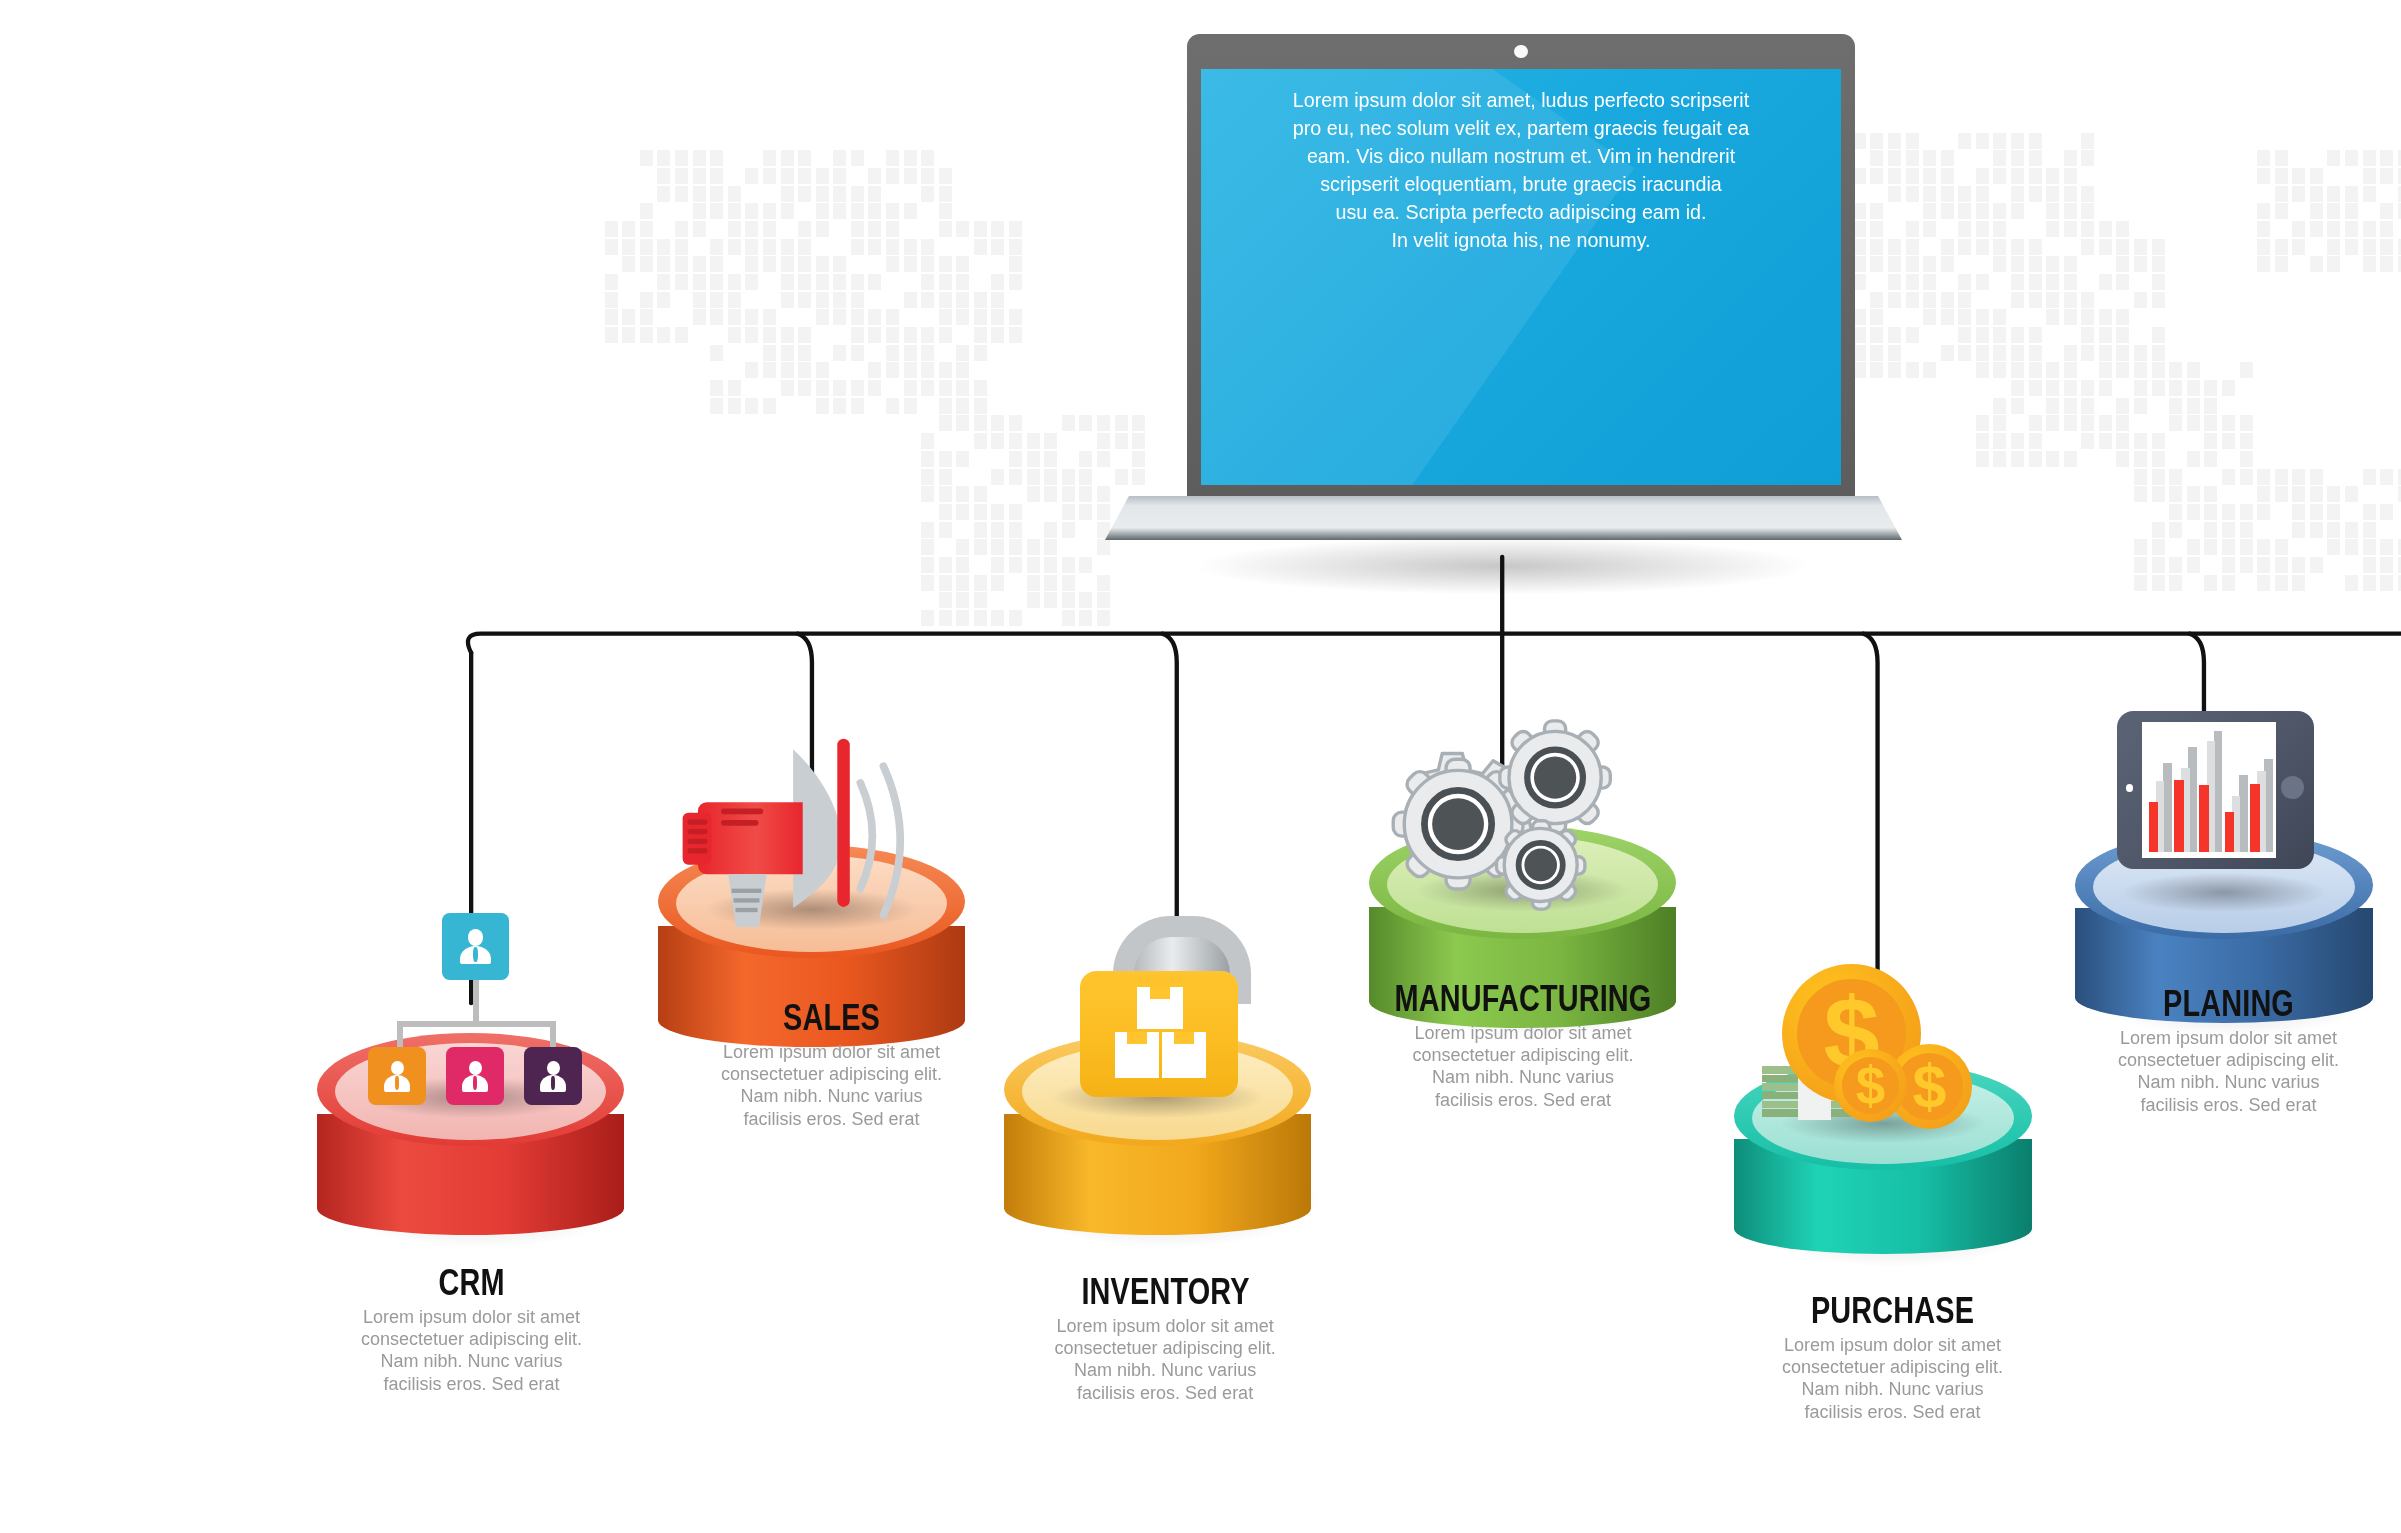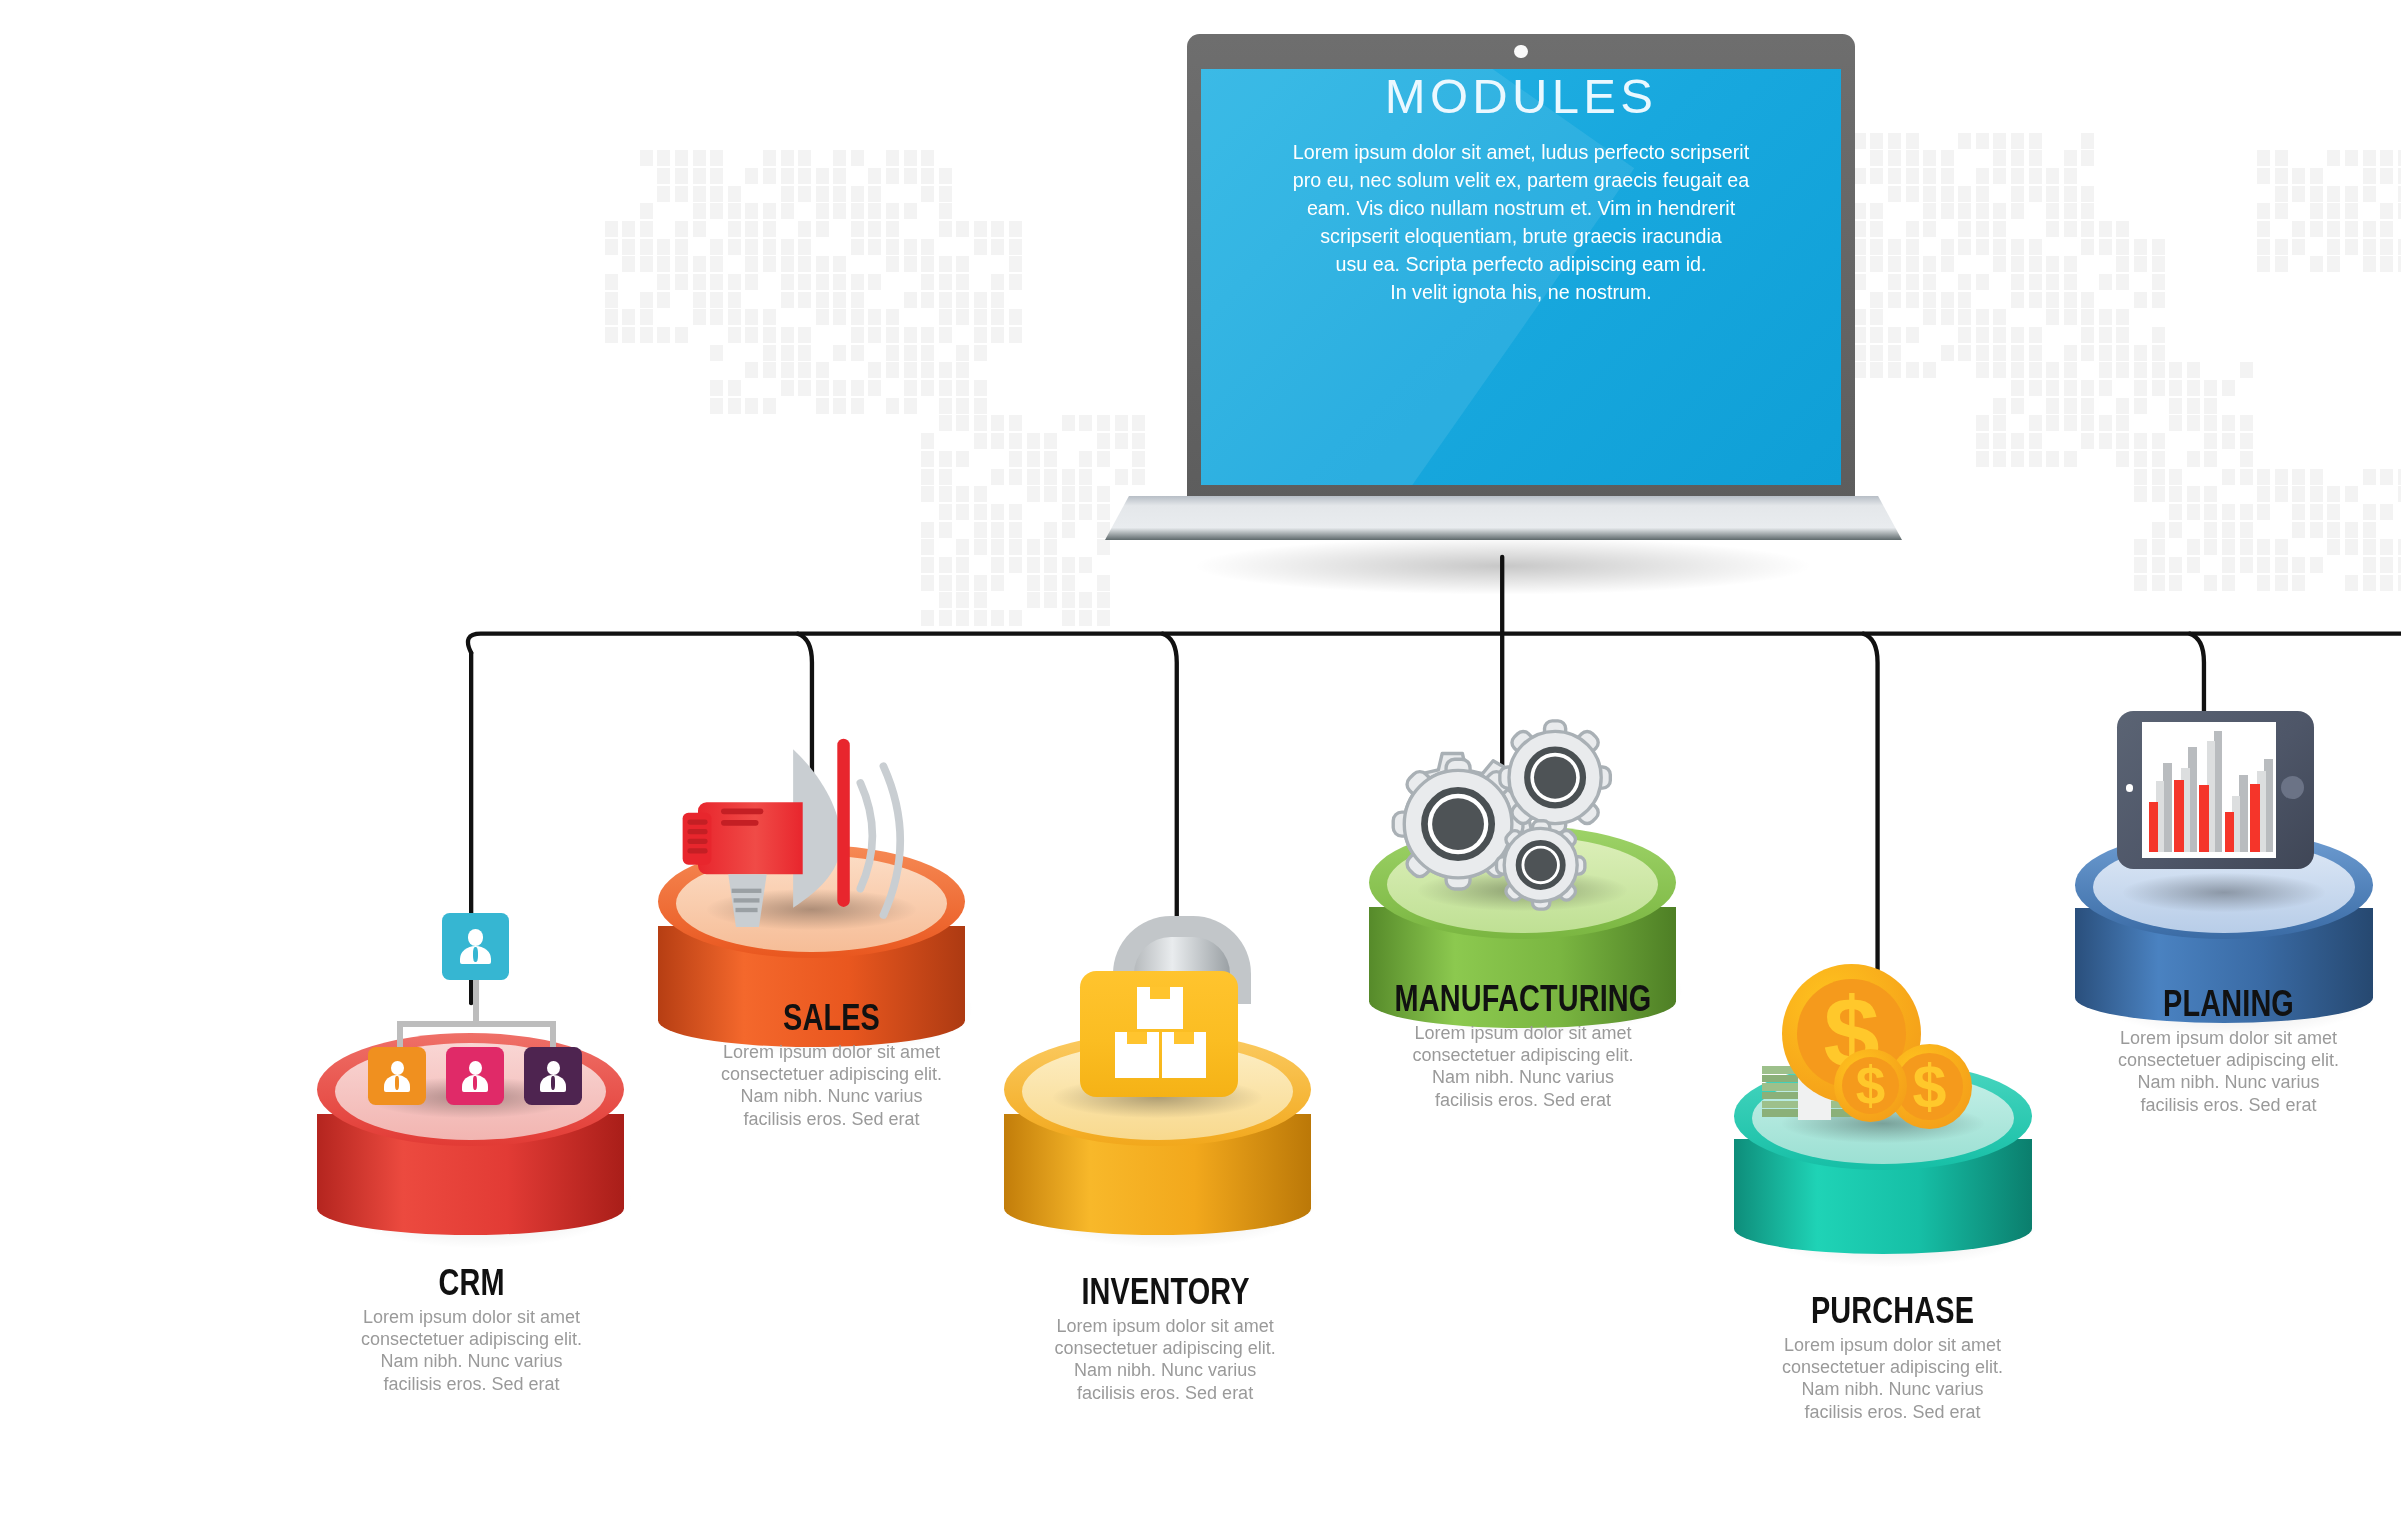--- a/index.html
+++ b/index.html
@@ -1215,28 +1215,27 @@
       <i class="dot" style="left:510px;top:548px;background:#f2f2f2"></i>
       <i class="dot" style="left:527px;top:548px;background:#f2f2f2"></i>
       <i class="dot" style="left:545px;top:548px;background:#f2f2f2"></i>
     </div>
 
   <div id="laptop">
     <div class="lap-lid">
       <div class="lap-cam"></div>
       <div class="lap-screen">
         <div class="lap-gloss"></div>
-        <div class="scr-sub">MODULES</div>
         <div class="scr-body">
           <div>Lorem ipsum dolor sit amet, ludus perfecto scripserit</div>
           <div>pro eu, nec solum velit ex, partem graecis feugait ea</div>
           <div>eam. Vis dico nullam nostrum et.  Vim in hendrerit</div>
           <div>scripserit  eloquentiam, brute graecis iracundia</div>
           <div>usu ea. Scripta perfecto adipiscing eam id.</div>
-          <div>In velit ignota his, ne nostrum.</div>
+          <div>In velit ignota his, ne nonumy.</div>
         </div>
       </div>
     </div>
     <div class="lap-base"></div>
     <div class="lap-shadow"></div>
   </div>
 
   <svg id="lines" viewBox="0 0 6251 1350">
     <g fill="none" stroke="#111111" stroke-width="9" stroke-linecap="round">
 

